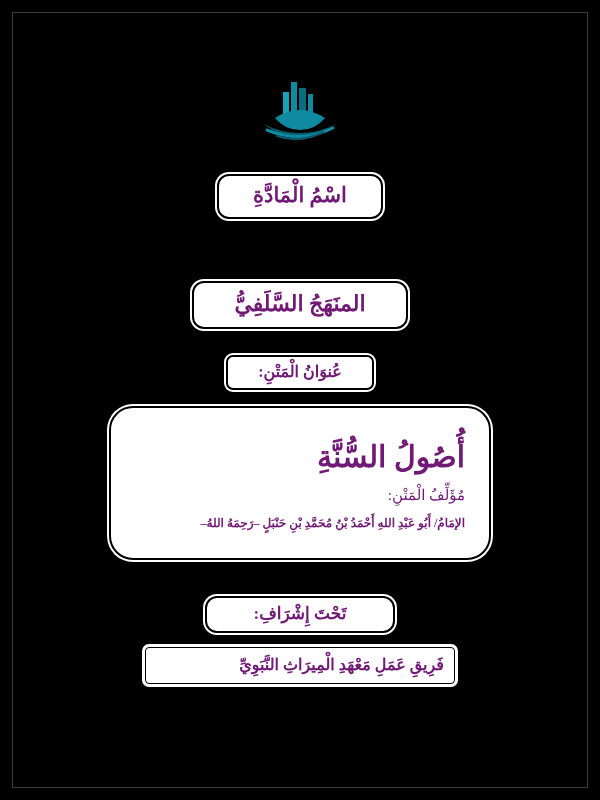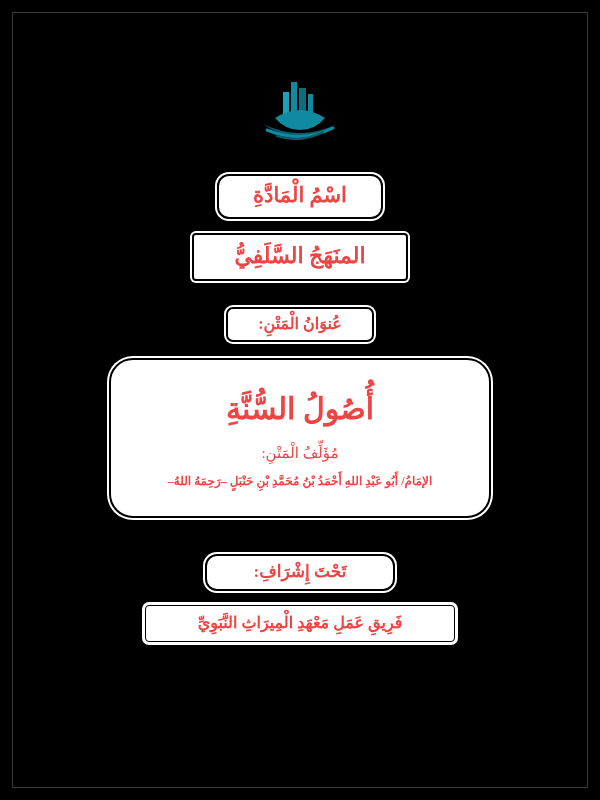--- a/index.html
+++ b/index.html
@@ -50,64 +50,64 @@
     width: 110px;
     height: 70px;
     position: relative;
     margin-bottom: 26px;
   }
   .logo svg { display: block; }
 
   
   .box {
     background: #ffffff;
-    color: #ef4444;
+    color: #701a75;
     border-radius: 14px;
     border: 2px solid #000000;
     box-shadow: 0 0 0 2px #ffffff;
-    text-align: center;
     direction: rtl;
     box-sizing: border-box;
   }
 
   .box-subject-label {
     padding: 7px 34px 9px;
     font-size: 21px;
     font-weight: bold;
     margin-bottom: 14px;
     border-radius: 12px;
   }
 
   .box-subject-value {
     padding: 8px 40px 10px;
     font-size: 22px;
     font-weight: bold;
     margin-bottom: 26px;
-    border-radius: 4px;
+    border-radius: 12px;
+    margin-top: 48px;
   }
 
   .box-matn-label {
     padding: 5px 30px 7px;
     font-size: 16px;
     font-weight: bold;
     margin-bottom: 16px;
     border-radius: 7px;
   }
 
   .box-main {
     width: 382px;
     padding: 30px 24px 26px;
     border-radius: 24px;
     margin-bottom: 36px;
   }
   .main-title {
     font-size: 30px;
     font-weight: bold;
     line-height: 1.25;
-    margin-bottom: 16px;
+    margin-bottom: 10px;
   }
   .author-label {
     font-size: 15px;
     font-weight: normal;
     margin-bottom: 10px;
   }
   .author-name {
     font-size: 12px;
     font-weight: bold;
     line-height: 1.5;

